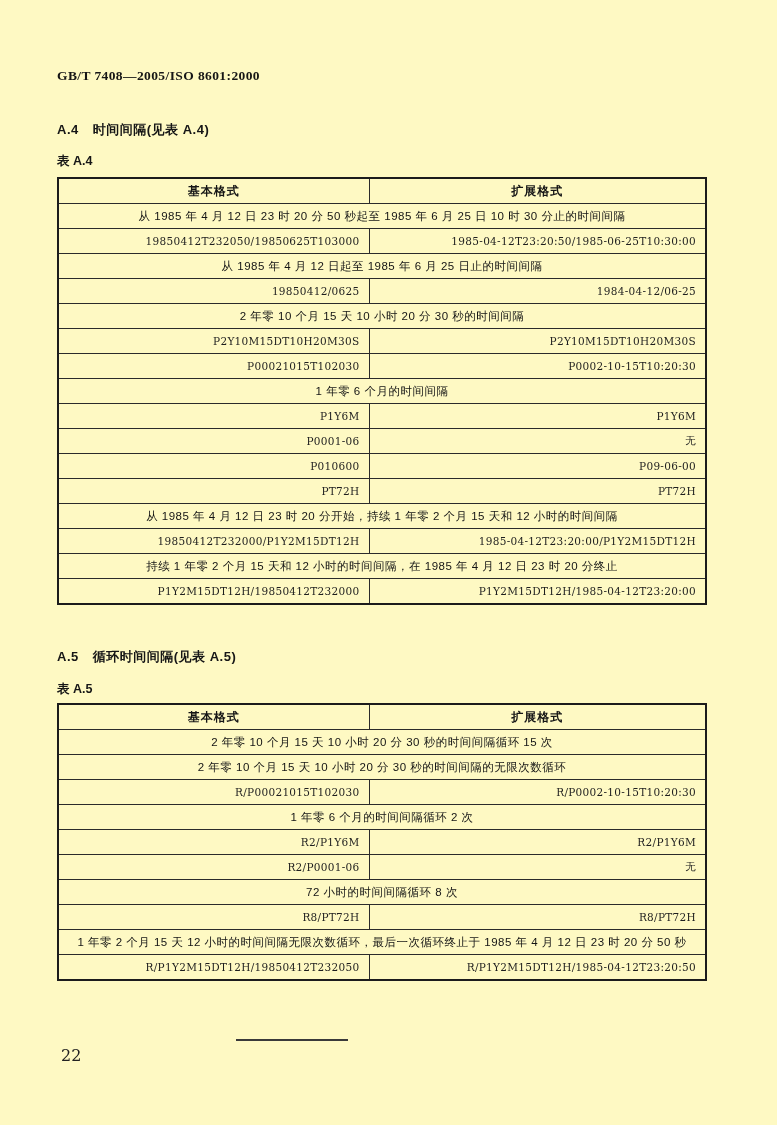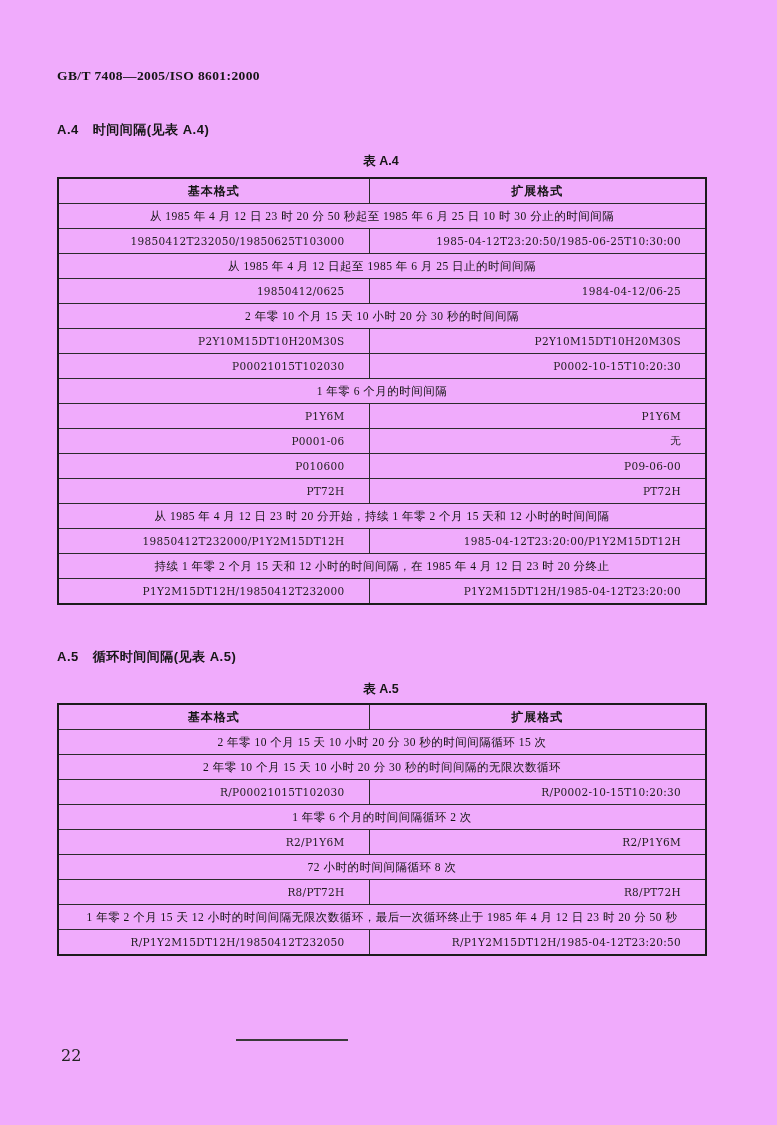--- a/index.html
+++ b/index.html
@@ -1,65 +1,64 @@
 <!DOCTYPE html>
 <html><head>
 <meta charset="utf-8">
 <style>
   html,body{margin:0;padding:0;background:#e8e8e6;}
   .page{
     position:relative;
     width:777px;height:1125px;
     margin:0 auto;
-    background:#f0abfc;
+    background:#fef9c3;
     font-family:"Liberation Sans", sans-serif;
     color:#161616;
     overflow:hidden;
   }
   .doc-code{
     position:absolute;left:57px;top:68px;
     font-size:13.5px;font-weight:bold;letter-spacing:.4px;
     font-family:"Liberation Serif", serif;
   }
   .section-heading{
     position:absolute;left:57px;
     font-size:13px;font-weight:bold;letter-spacing:.5px;
   }
   .section-heading .num{margin-right:14px;margin-top:48px;}
   .table-caption{
-    position:absolute;left:57px;width:648px;text-align:center;
+    position:absolute;left:57px;width:648px;
     font-size:12.5px;font-weight:bold;
   }
   table.fmt{
     position:absolute;left:57px;width:648px;
     border-collapse:collapse;table-layout:fixed;
     border:2px solid #1c1c1c;
   }
   table.fmt col.c1{width:311px;}
   table.fmt col.c2{width:337px;}
   table.fmt th, table.fmt td{
     border:1px solid #2b2b2b;
     height:24px;
-    padding:0 24px;
+    padding:0 9px;
     vertical-align:middle;
     overflow:hidden;white-space:nowrap;
   }
   table.fmt th{
     font-size:12px;font-weight:bold;text-align:center;
     letter-spacing:1px;
   }
   td.code{
     font-family:"DejaVu Serif", serif;
     font-size:10.5px;letter-spacing:.3px;
     text-align:right;color:#1e1e1e;
   }
   td.span-cell{
     font-size:11.5px;text-align:center;letter-spacing:.5px;
     color:#141414;
-    font-family:Liberation Serif, serif;
   }
   .footer-rule{
     position:absolute;left:236px;top:1039px;width:112px;height:2px;
     background:#3a3a3a;
   }
   .page-number{
     position:absolute;left:61px;top:1046px;
     font-size:16px;font-family:"DejaVu Serif", serif;color:#222;
   }
 </style>
@@ -178,20 +177,24 @@
           <td class="code">R/P0002-10-15T10:20:30</td>
         </tr>
         <tr>
           <td colspan="2" class="span-cell">1 年零 6 个月的时间间隔循环 2 次</td>
         </tr>
         <tr>
           <td class="code">R2/P1Y6M</td>
           <td class="code">R2/P1Y6M</td>
         </tr>
         <tr>
+          <td class="code">R2/P0001-06</td>
+          <td class="code">无</td>
+        </tr>
+        <tr>
           <td colspan="2" class="span-cell">72 小时的时间间隔循环 8 次</td>
         </tr>
         <tr>
           <td class="code">R8/PT72H</td>
           <td class="code">R8/PT72H</td>
         </tr>
         <tr>
           <td colspan="2" class="span-cell">1 年零 2 个月 15 天 12 小时的时间间隔无限次数循环，最后一次循环终止于 1985 年 4 月 12 日 23 时 20 分 50 秒</td>
         </tr>
         <tr>

